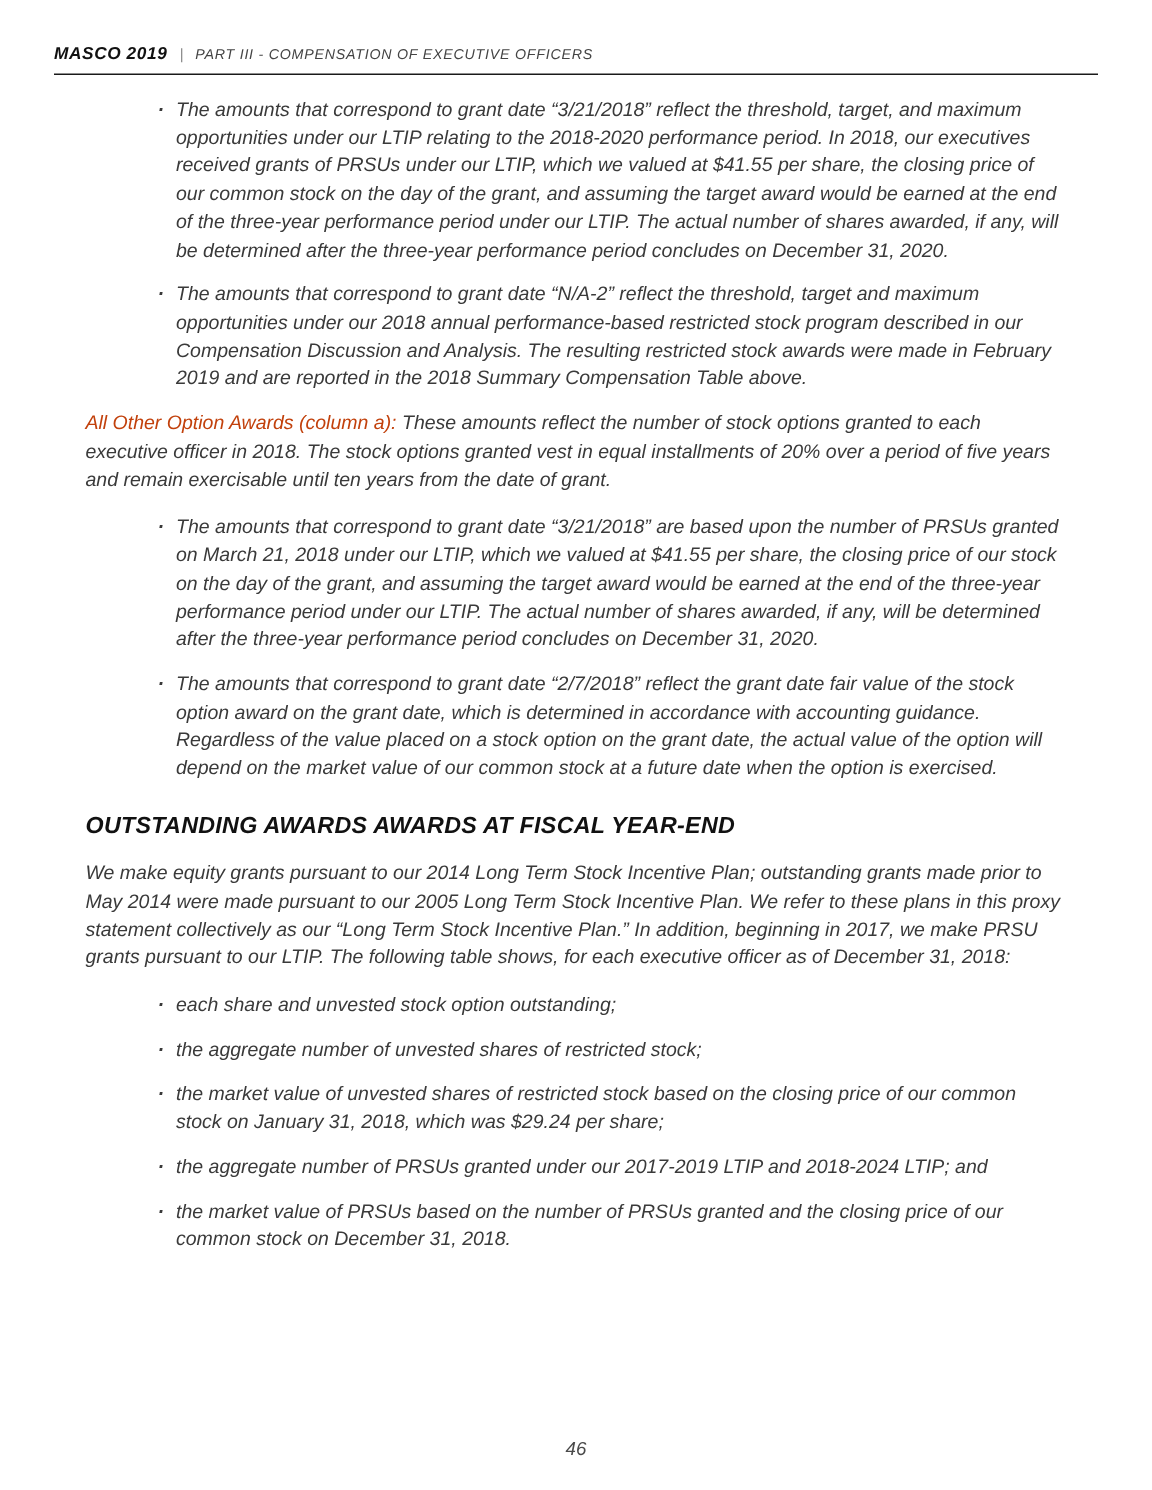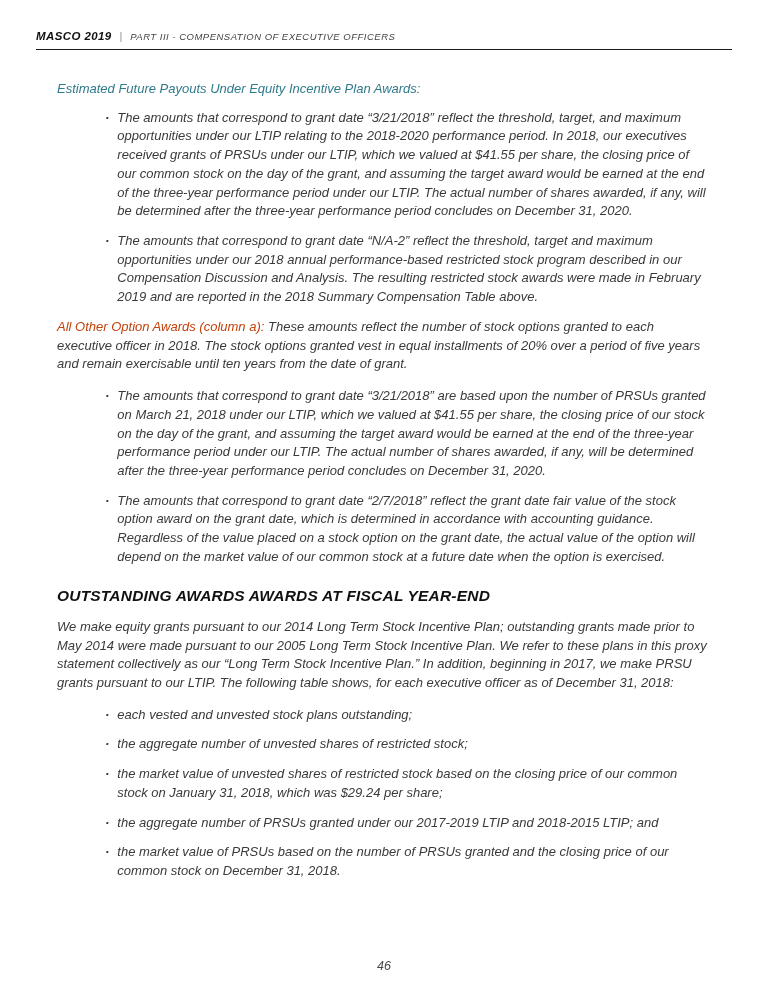--- a/index.html
+++ b/index.html
@@ -98,21 +98,20 @@
 
   <div class="doc-header">
     <span class="brand">MASCO 2019</span>
     <span class="divider">|</span>
     <span class="section-title">PART III - COMPENSATION OF EXECUTIVE OFFICERS</span>
   </div>
 
   <div class="content">
 
 
-    <p class="teal-heading">Estimated Future Payouts Under Equity Incentive Plan Awards:</p>
 
     <div class="bullets">
       <div class="bullet">
         <span class="marker">·</span>
         <span class="bullet-text">The amounts that correspond to grant date “3/21/2018” reflect the threshold, target, and maximum opportunities under our LTIP relating to the 2018-2020 performance period. In 2018, our executives received grants of PRSUs under our LTIP, which we valued at $41.55 per share, the closing price of our common stock on the day of the grant, and assuming the target award would be earned at the end of the three-year performance period under our LTIP. The actual number of shares awarded, if any, will be determined after the three-year performance period concludes on December 31, 2020.</span>
       </div>
       <div class="bullet">
         <span class="marker">·</span>
         <span class="bullet-text">The amounts that correspond to grant date “N/A-2” reflect the threshold, target and maximum opportunities under our 2018 annual performance-based restricted stock program described in our Compensation Discussion and Analysis. The resulting restricted stock awards were made in February 2019 and are reported in the 2018 Summary Compensation Table above.</span>
       </div>
@@ -132,33 +131,33 @@
       </div>
     </div>
 
     <h2 class="big-heading">OUTSTANDING AWARDS AWARDS AT FISCAL YEAR-END</h2>
 
     <p class="para">We make equity grants pursuant to our 2014 Long Term Stock Incentive Plan; outstanding grants made prior to May 2014 were made pursuant to our 2005 Long Term Stock Incentive Plan. We refer to these plans in this proxy statement collectively as our “Long Term Stock Incentive Plan.” In addition, beginning in 2017, we make PRSU grants pursuant to our LTIP. The following table shows, for each executive officer as of December 31, 2018:</p>
 
     <div class="bullets">
       <div class="bullet">
         <span class="marker">·</span>
-        <span class="bullet-text">each vested and unvested stock plans outstanding;</span>
+        <span class="bullet-text">each share and unvested stock option outstanding;</span>
       </div>
       <div class="bullet">
         <span class="marker">·</span>
         <span class="bullet-text">the aggregate number of unvested shares of restricted stock;</span>
       </div>
       <div class="bullet">
         <span class="marker">·</span>
         <span class="bullet-text">the market value of unvested shares of restricted stock based on the closing price of our common stock on January 31, 2018, which was $29.24 per share;</span>
       </div>
       <div class="bullet">
         <span class="marker">·</span>
-        <span class="bullet-text">the aggregate number of PRSUs granted under our 2017-2019 LTIP and 2018-2015 LTIP; and</span>
+        <span class="bullet-text">the aggregate number of PRSUs granted under our 2017-2019 LTIP and 2018-2024 LTIP; and</span>
       </div>
       <div class="bullet">
         <span class="marker">·</span>
         <span class="bullet-text">the market value of PRSUs based on the number of PRSUs granted and the closing price of our common stock on December 31, 2018.</span>
       </div>
     </div>
 
   </div>
 
   <div class="doc-footer">

